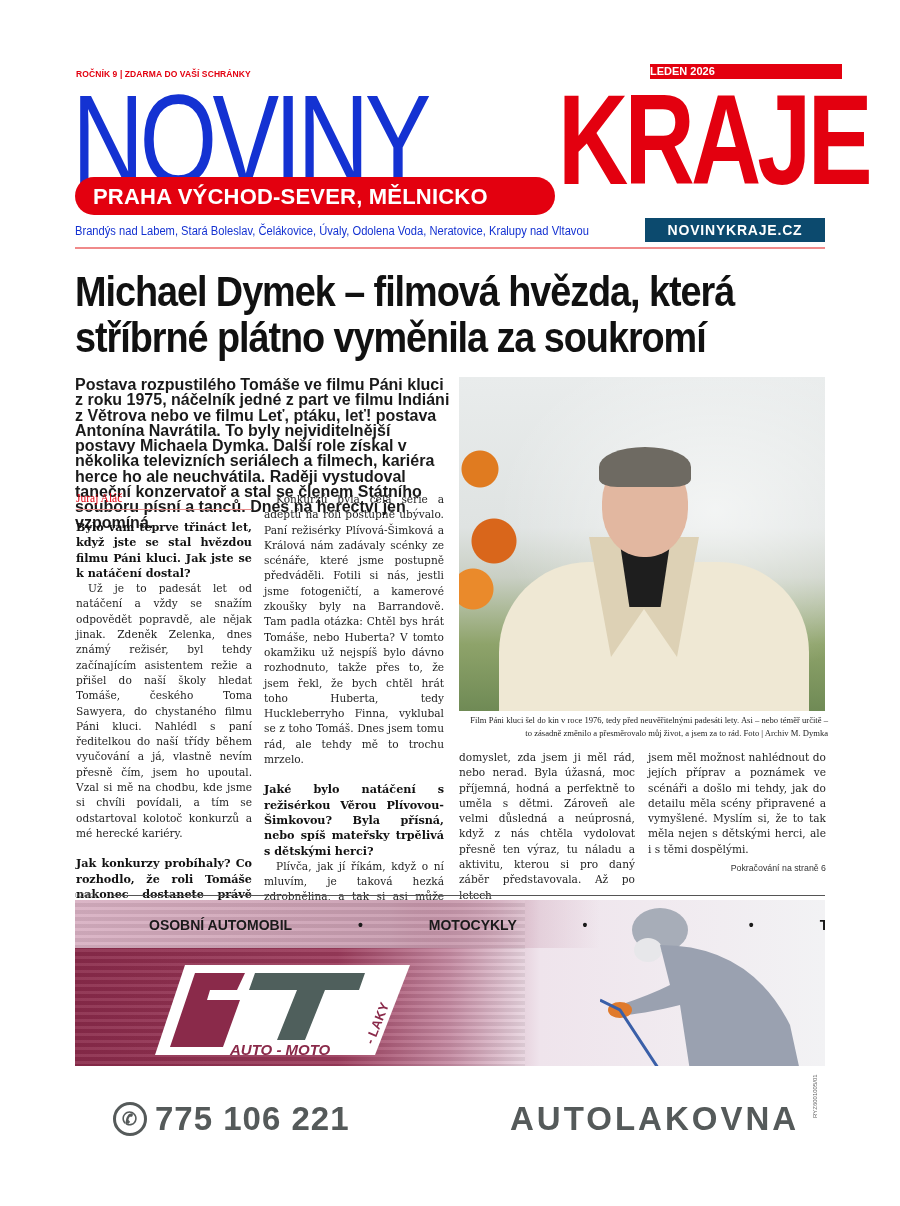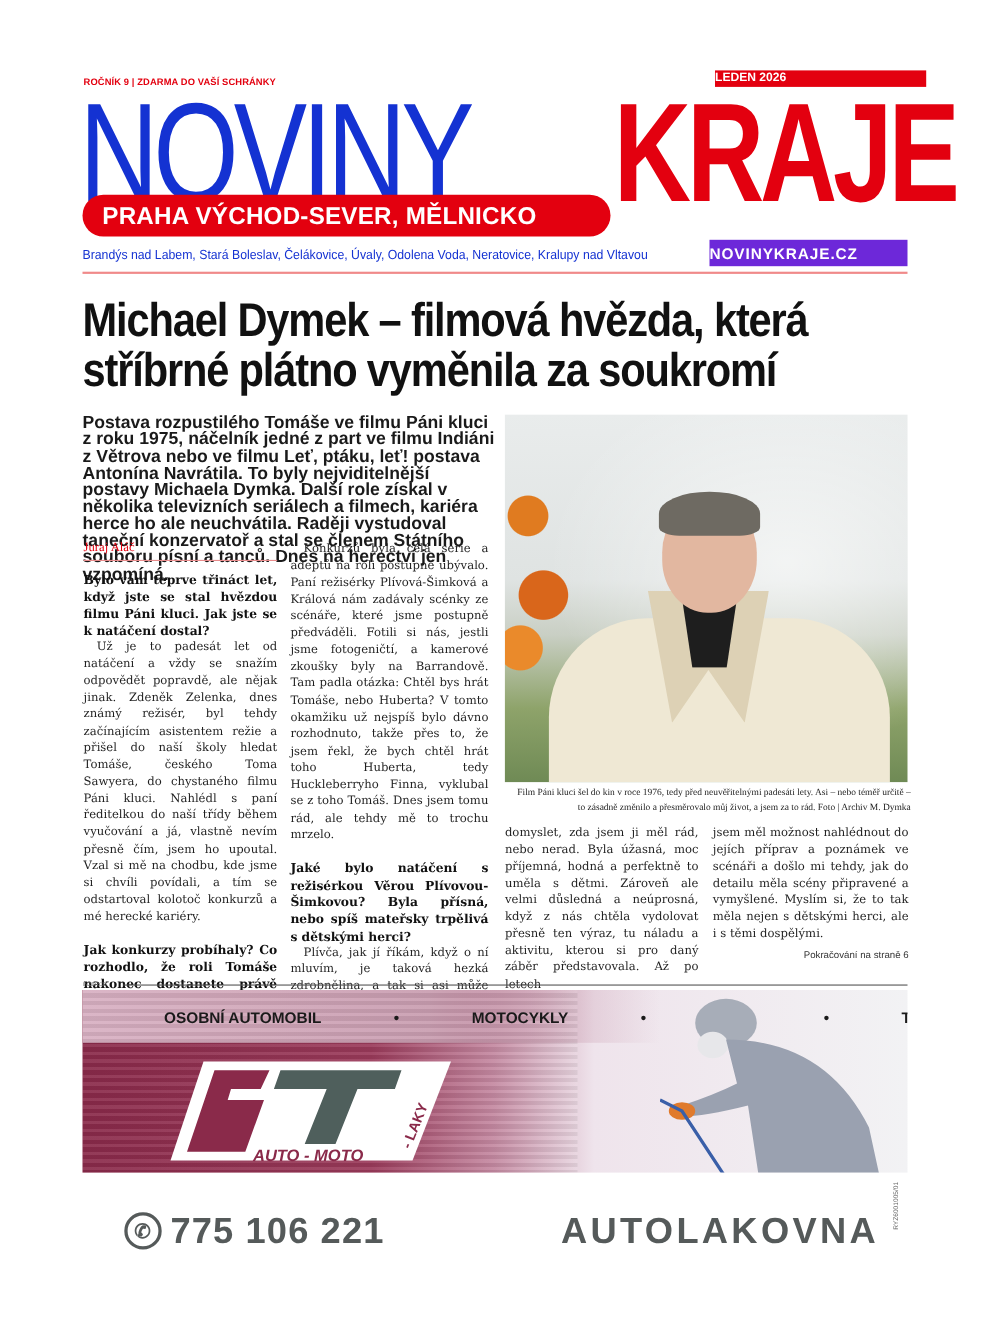--- a/index.html
+++ b/index.html
@@ -6,21 +6,21 @@
   html, body { width: 900px; height: 1206px; background: #ffffff; overflow: hidden; }
   body { position: relative; font-family: "Liberation Sans", sans-serif; color: #1a1a1a; }
 
   
   .top-meta { position: absolute; left: 76px; top: 69px; font-size: 8.5px; font-weight: bold; color: #e3000f; letter-spacing: 0.1px; }
   .date-bar { position: absolute; left: 650px; top: 64px; width: 192px; height: 15px; background: #e3000f; color: #fff; font-size: 11px; font-weight: bold; text-align: left; padding-right: 8px; line-height: 15px; }
   .logo-noviny { position: absolute; left: 72px; top: 76px; font-family: "Liberation Sans Narrow", "Liberation Sans", sans-serif; font-size: 128px; line-height: 1; color: #1432d2; letter-spacing: -6px; transform: scaleX(0.78); transform-origin: left top; font-weight: normal; }
   .logo-kraje { position: absolute; left: 558px; top: 76px; font-size: 128px; line-height: 1; color: #e3000f; font-weight: bold; letter-spacing: -5px; transform: scaleX(0.76); transform-origin: left top; }
   .region-bar { position: absolute; left: 75px; top: 177px; width: 480px; height: 38px; background: #e3000f; color: #fff; font-size: 22px; font-weight: bold; line-height: 40px; padding-left: 18px; letter-spacing: 0.2px; border-radius: 19px; }
   .towns { position: absolute; left: 75px; top: 224px; font-size: 12px; color: #1432d2; font-family: "Liberation Sans Narrow", "Liberation Sans", sans-serif; transform: scaleX(0.93); transform-origin: left; white-space: nowrap; }
-  .site-bar { position: absolute; left: 645px; top: 218px; width: 180px; height: 24px; background: #6d28d9; color: #fff; font-size: 14px; font-weight: bold; text-align: left; line-height: 24px; letter-spacing: 0.8px; }
+  .site-bar { position: absolute; left: 645px; top: 218px; width: 180px; height: 24px; background: #0c4a6e; color: #fff; font-size: 14px; font-weight: bold; text-align: center; line-height: 24px; letter-spacing: 0.8px; }
   .head-rule { position: absolute; left: 75px; top: 247px; width: 750px; height: 2px; background: #f08a8a; }
 
   
   .headline { position: absolute; left: 75px; top: 268px; width: 760px; font-size: 43px; font-weight: bold; line-height: 46px; color: #111; letter-spacing: -1.2px; transform: scaleX(0.88); transform-origin: left top; width: 860px; }
 
   
   .perex { position: absolute; left: 75px; top: 377px; width: 375px; font-size: 16px; font-weight: bold; line-height: 15.3px; color: #1a1a1a; }
 
   
   .photo { position: absolute; left: 459px; top: 377px; width: 366px; height: 334px; overflow: hidden; background: linear-gradient(180deg, #e9ecec 0%, #dfe3e2 45%, #c9cfc4 60%, #8ea36a 80%, #6f8a55 100%); }

